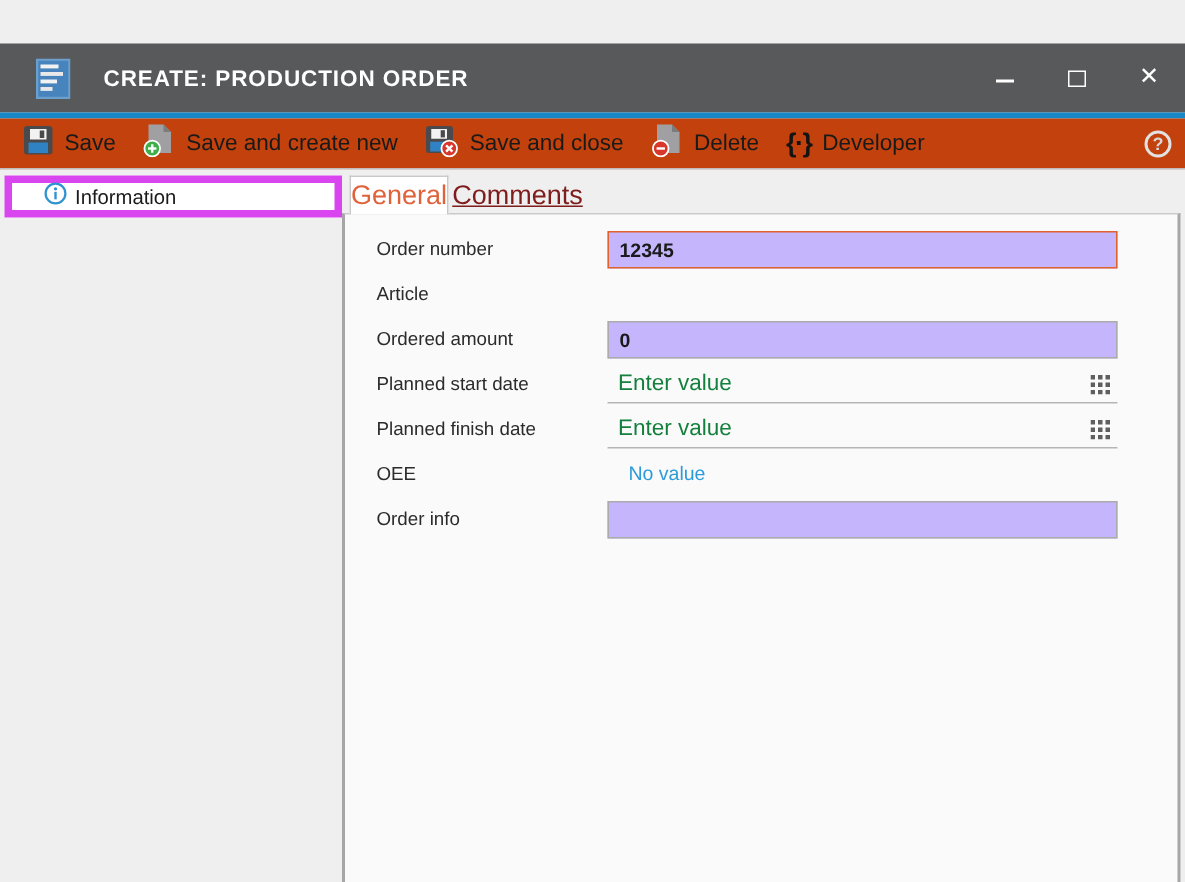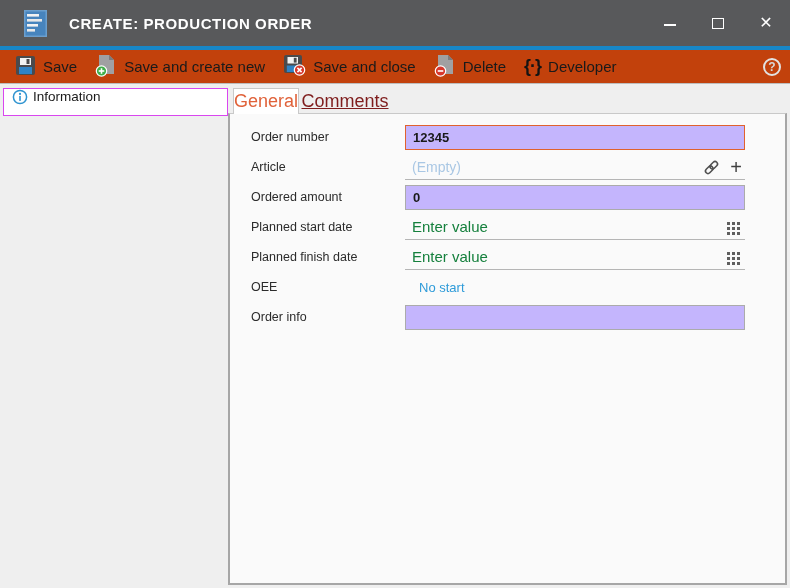--- a/index.html
+++ b/index.html
@@ -1,18 +1,18 @@
 <!DOCTYPE html>
 <html><head>
 <meta charset="utf-8">
 <style>
   * { margin:0; padding:0; box-sizing:border-box; }
   html,body { width:790px; height:588px; overflow:hidden; background:#efefef;
     font-family:"Liberation Sans", sans-serif; }
-  .window { position:relative; width:790px; height:467px; }
+  .window { position:relative; width:790px; height:467px;margin-top:29px; }
 
   
   .titlebar { position:absolute; left:0; top:0; width:790px; height:46px;
     background:#58595b; display:flex; align-items:center; }
   .app-icon { margin-left:24px; display:flex; }
   .title { color:#ffffff; font-size:15px; font-weight:600; letter-spacing:.6px;
     margin-left:22px; }
   .win-controls { position:absolute; right:0; top:0; height:46px; display:flex; }
   .win-btn { width:48px; height:46px; display:flex; align-items:center;
     justify-content:center; cursor:pointer; }
@@ -30,22 +30,22 @@
   .tb-btn { display:flex; align-items:center; gap:7px; padding:0 9px; height:28px;
     font-size:15px; color:#1a1a1a; cursor:pointer; white-space:nowrap; }
   .help-btn { position:absolute; right:9px; top:8px; width:18px; height:18px;
     border:2px solid #e2e2e2; border-radius:50%; color:#d8d8d8; font-size:12px;
     font-weight:bold; display:flex; align-items:center; justify-content:center; }
 
   
   .content { position:absolute; left:0; top:84px; width:790px; height:504px; background:#efefef; }
 
   .info-box { position:absolute; left:3px; top:4px; width:225px; height:28px;
-    background:#ffffff; border:1px solid #d946ef; display:flex; align-items:flex-start;
-    gap:5px; padding-left:8px; cursor:pointer; }
+    background:#ffffff; border:5px solid #d946ef; display:flex; align-items:center;
+    gap:5px; padding-left:21px; cursor:pointer; }
   .info-box .lbl { font-size:13.5px; color:#1a1a1a; }
 
   .tab { position:absolute; top:4px; height:26px; display:flex; align-items:center;
     justify-content:center; font-size:18px; cursor:pointer; z-index:3; }
   .tab.active { left:233px; width:66px; background:#ffffff;
     border:1px solid #c9c9c9; border-bottom:none; color:#e0623a; }
   .tab.inactive { left:299px; width:92px; color:#7f1d1d;text-decoration:underline; }
 
   .panel { position:absolute; left:228px; top:29px; width:559px; height:472px;
     background:#fafafa; border:2px solid #a6a6a6; border-top:1px solid #c9c9c9;
@@ -188,34 +188,20 @@
 
       <div class="row">
         <span class="label">Order number</span>
         <div class="field">
           <input class="box focus" type="text" value="12345" style="">
         </div>
       </div>
 
       <div class="row">
         <span class="label">Article</span>
-        <div class="field">
-          <div class="underline">
-            <span class="empty-text">(Empty)</span>
-            <span class="link-icon">
-              <svg width="17" height="17" viewBox="0 0 24 24">
-                <g transform="rotate(-45 12 12)" fill="none" stroke="#4f4f4f" stroke-width="2.2">
-                  <rect x="1.5" y="8.5" width="12" height="7" rx="3.5"></rect>
-                  <rect x="10.5" y="8.5" width="12" height="7" rx="3.5"></rect>
-                </g>
-              </svg>
-            </span>
-            <span class="plus-icon">+</span>
-          </div>
-        </div>
       </div>
 
       <div class="row">
         <span class="label">Ordered amount</span>
         <div class="field">
           <input class="box" type="text" value="0" style="">
         </div>
       </div>
 
       <div class="row">
@@ -258,21 +244,21 @@
                   <rect x="10" y="10" width="3" height="3"></rect>
               </svg>
             </span>
           </div>
         </div>
       </div>
 
       <div class="row">
         <span class="label">OEE</span>
         <div class="field">
-          <span class="nodata-link">No start</span>
+          <span class="nodata-link">No value</span>
         </div>
       </div>
 
       <div class="row">
         <span class="label">Order info</span>
         <div class="field">
           <input class="box" type="text" value="" style="">
         </div>
       </div>
 

